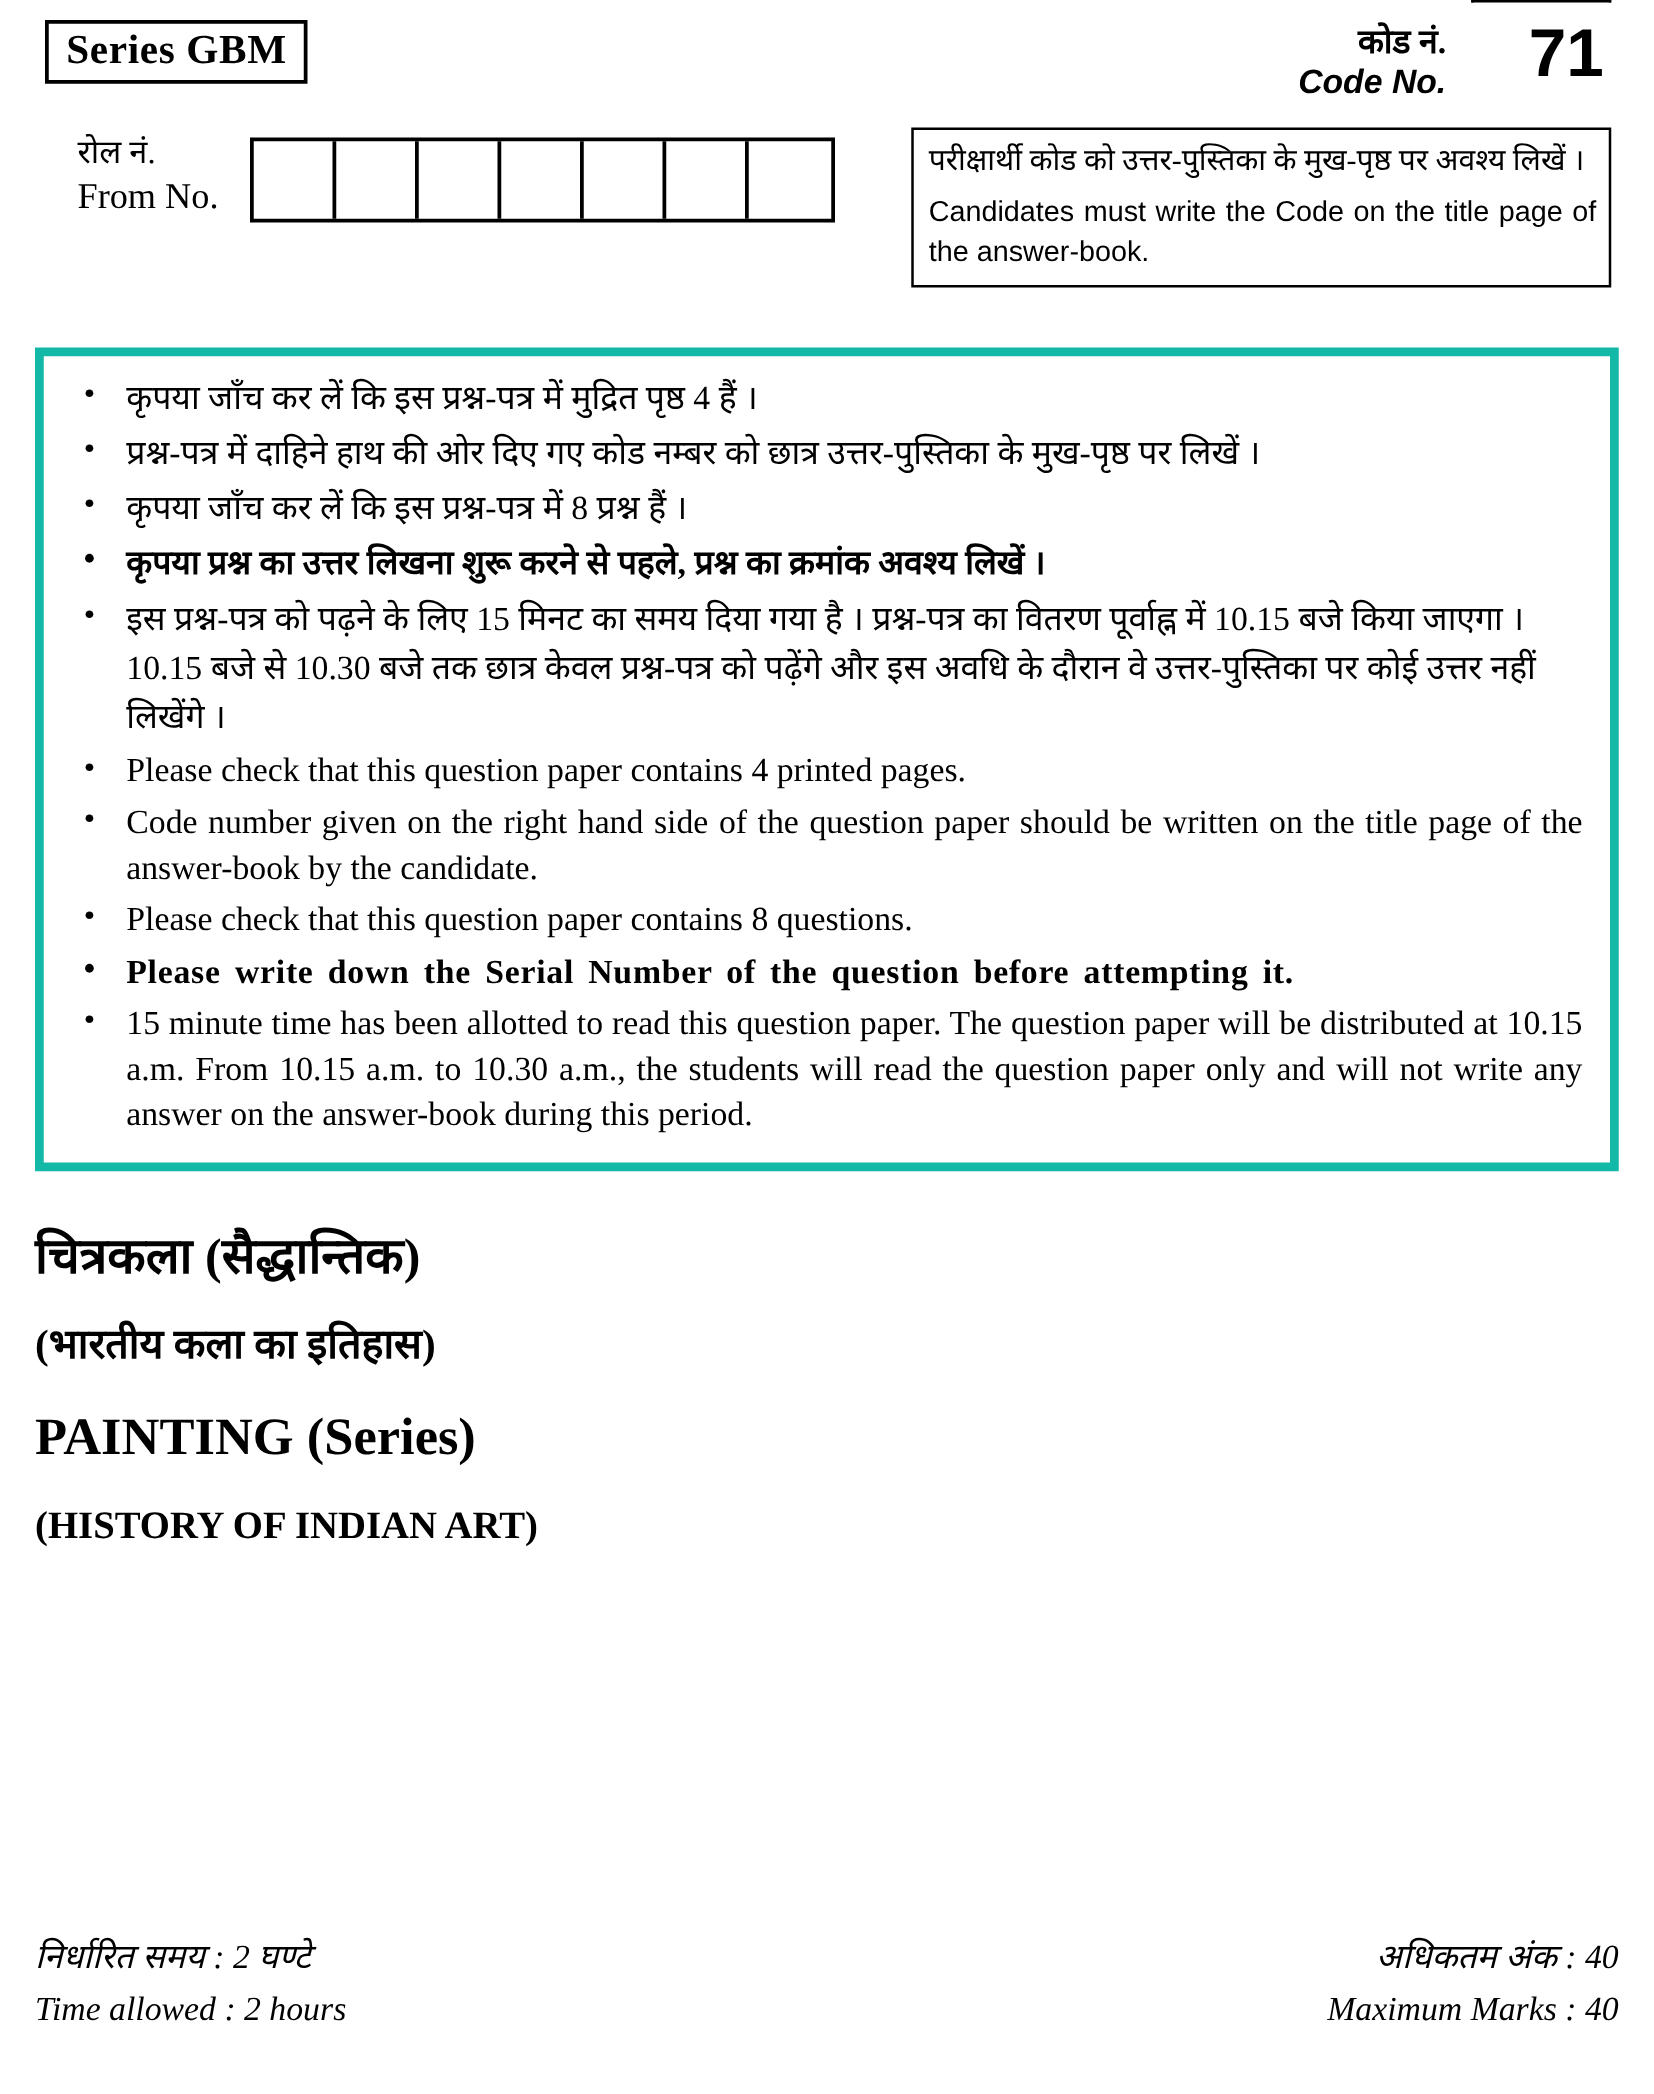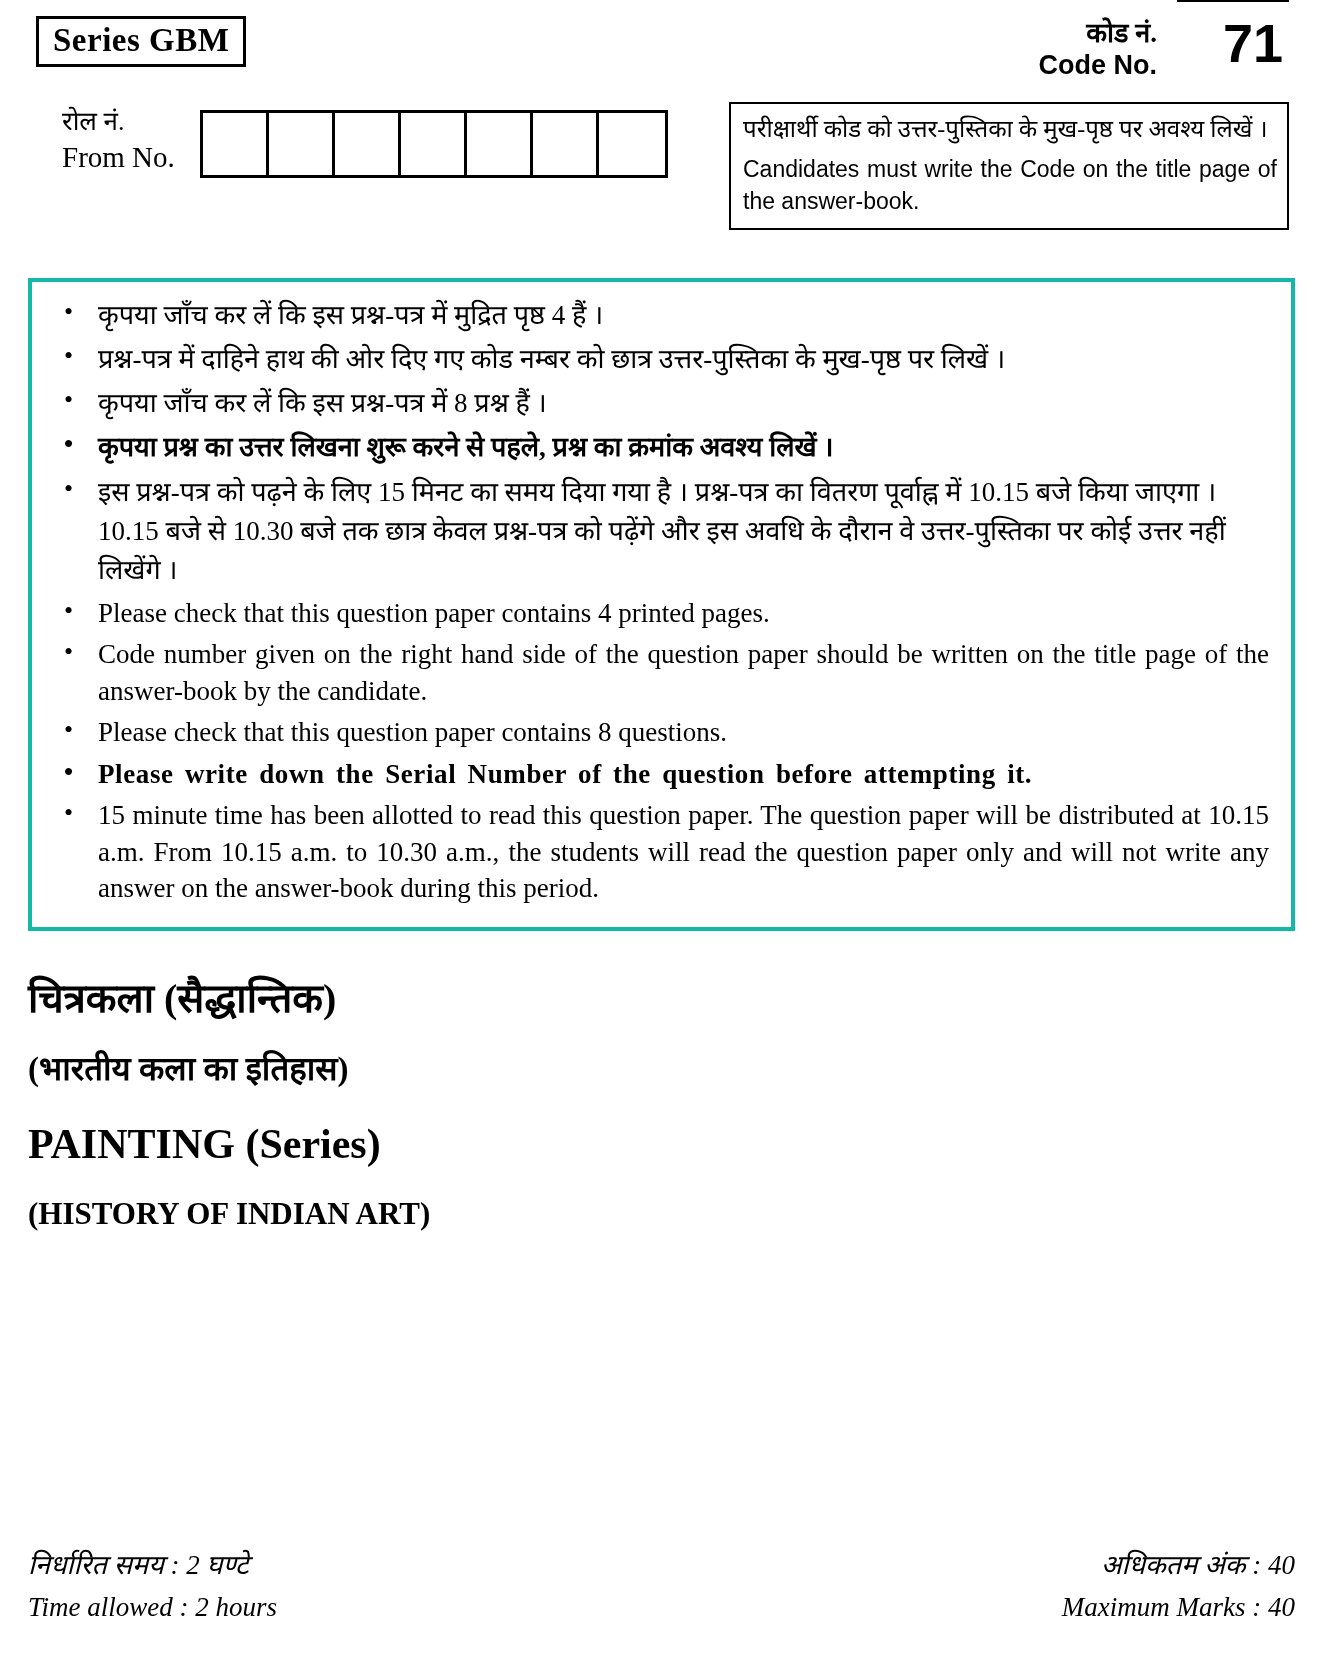--- a/index.html
+++ b/index.html
@@ -67,20 +67,21 @@
   }
   .code-hindi {
     font-family: "Liberation Serif", serif;
     font-size: 27px;
     font-weight: bold;
   }
   .code-eng {
     font-family: "Liberation Sans", sans-serif;
     font-size: 27px;
     font-weight: bold;
+    font-style: italic;
   }
   .code-number {
     position: absolute;
     right: 6px;
     top: 16px;
     font-family: "Liberation Sans", sans-serif;
     font-weight: bold;
     font-size: 54px;
     line-height: 1;
     margin-left: 24px;
@@ -139,21 +140,21 @@
   .cand-eng {
     font-family: "Liberation Sans", sans-serif;
     font-size: 23px;
     line-height: 1.42;
     margin: 0;
     text-align: justify;
   }
 
   
   .instructions {
-    border: 4px solid #14b8a6;
+    border: 7px solid #14b8a6;
     box-sizing: border-box;
     padding: 14px 22px 16px 18px;
     margin-top: -4px;
   }
   ul.inst-list {
     list-style: none;
     margin: 0;
     padding: 0;
   }
   ul.inst-list li {

